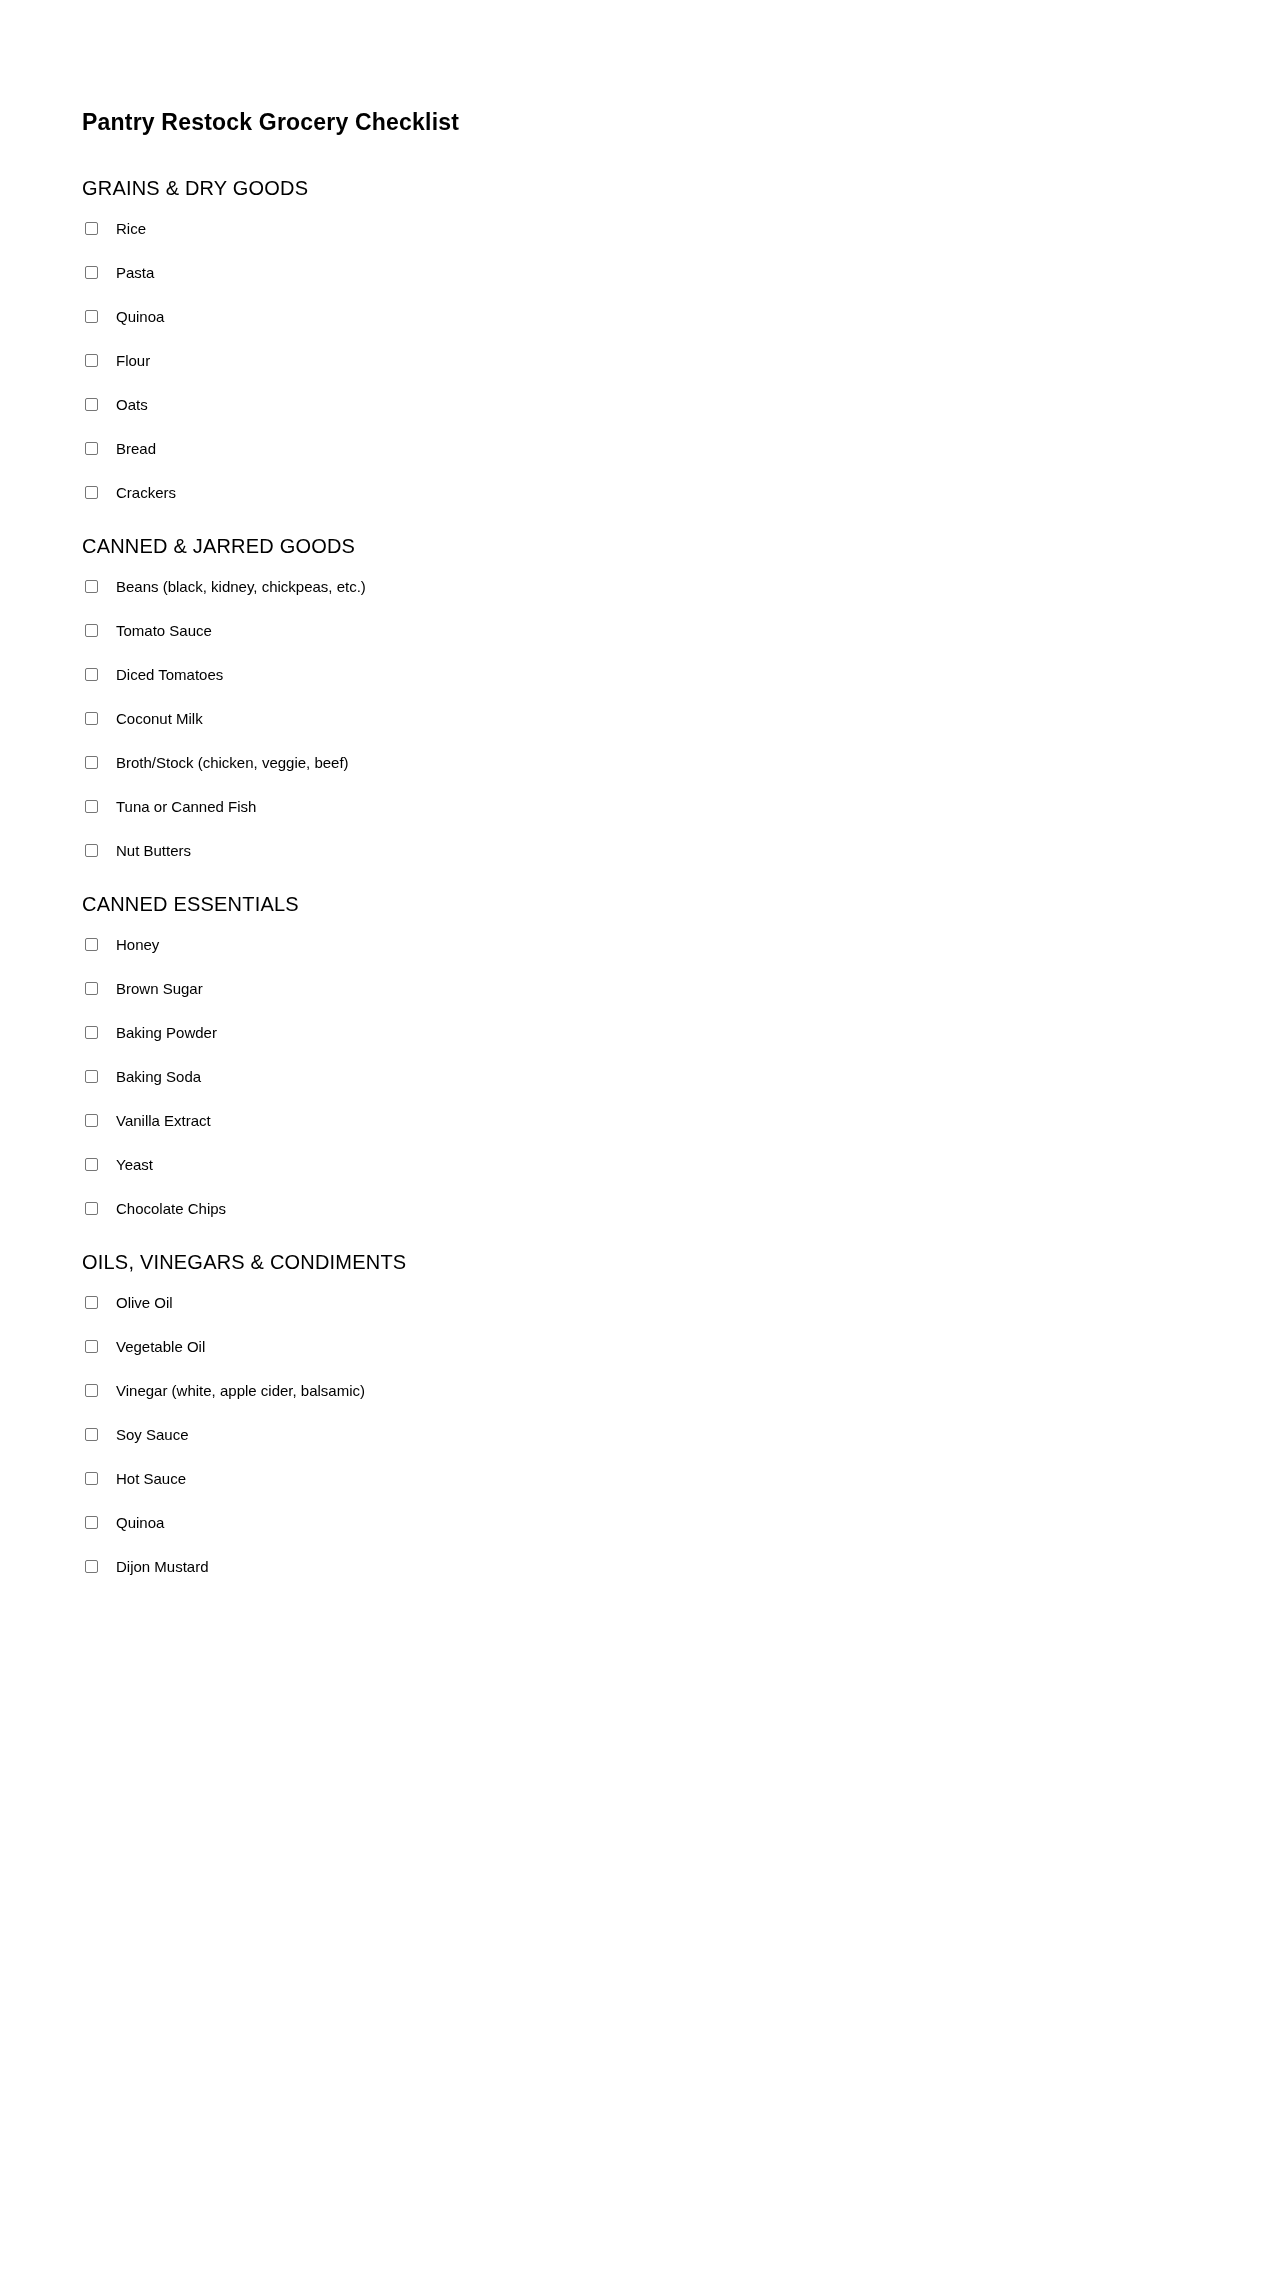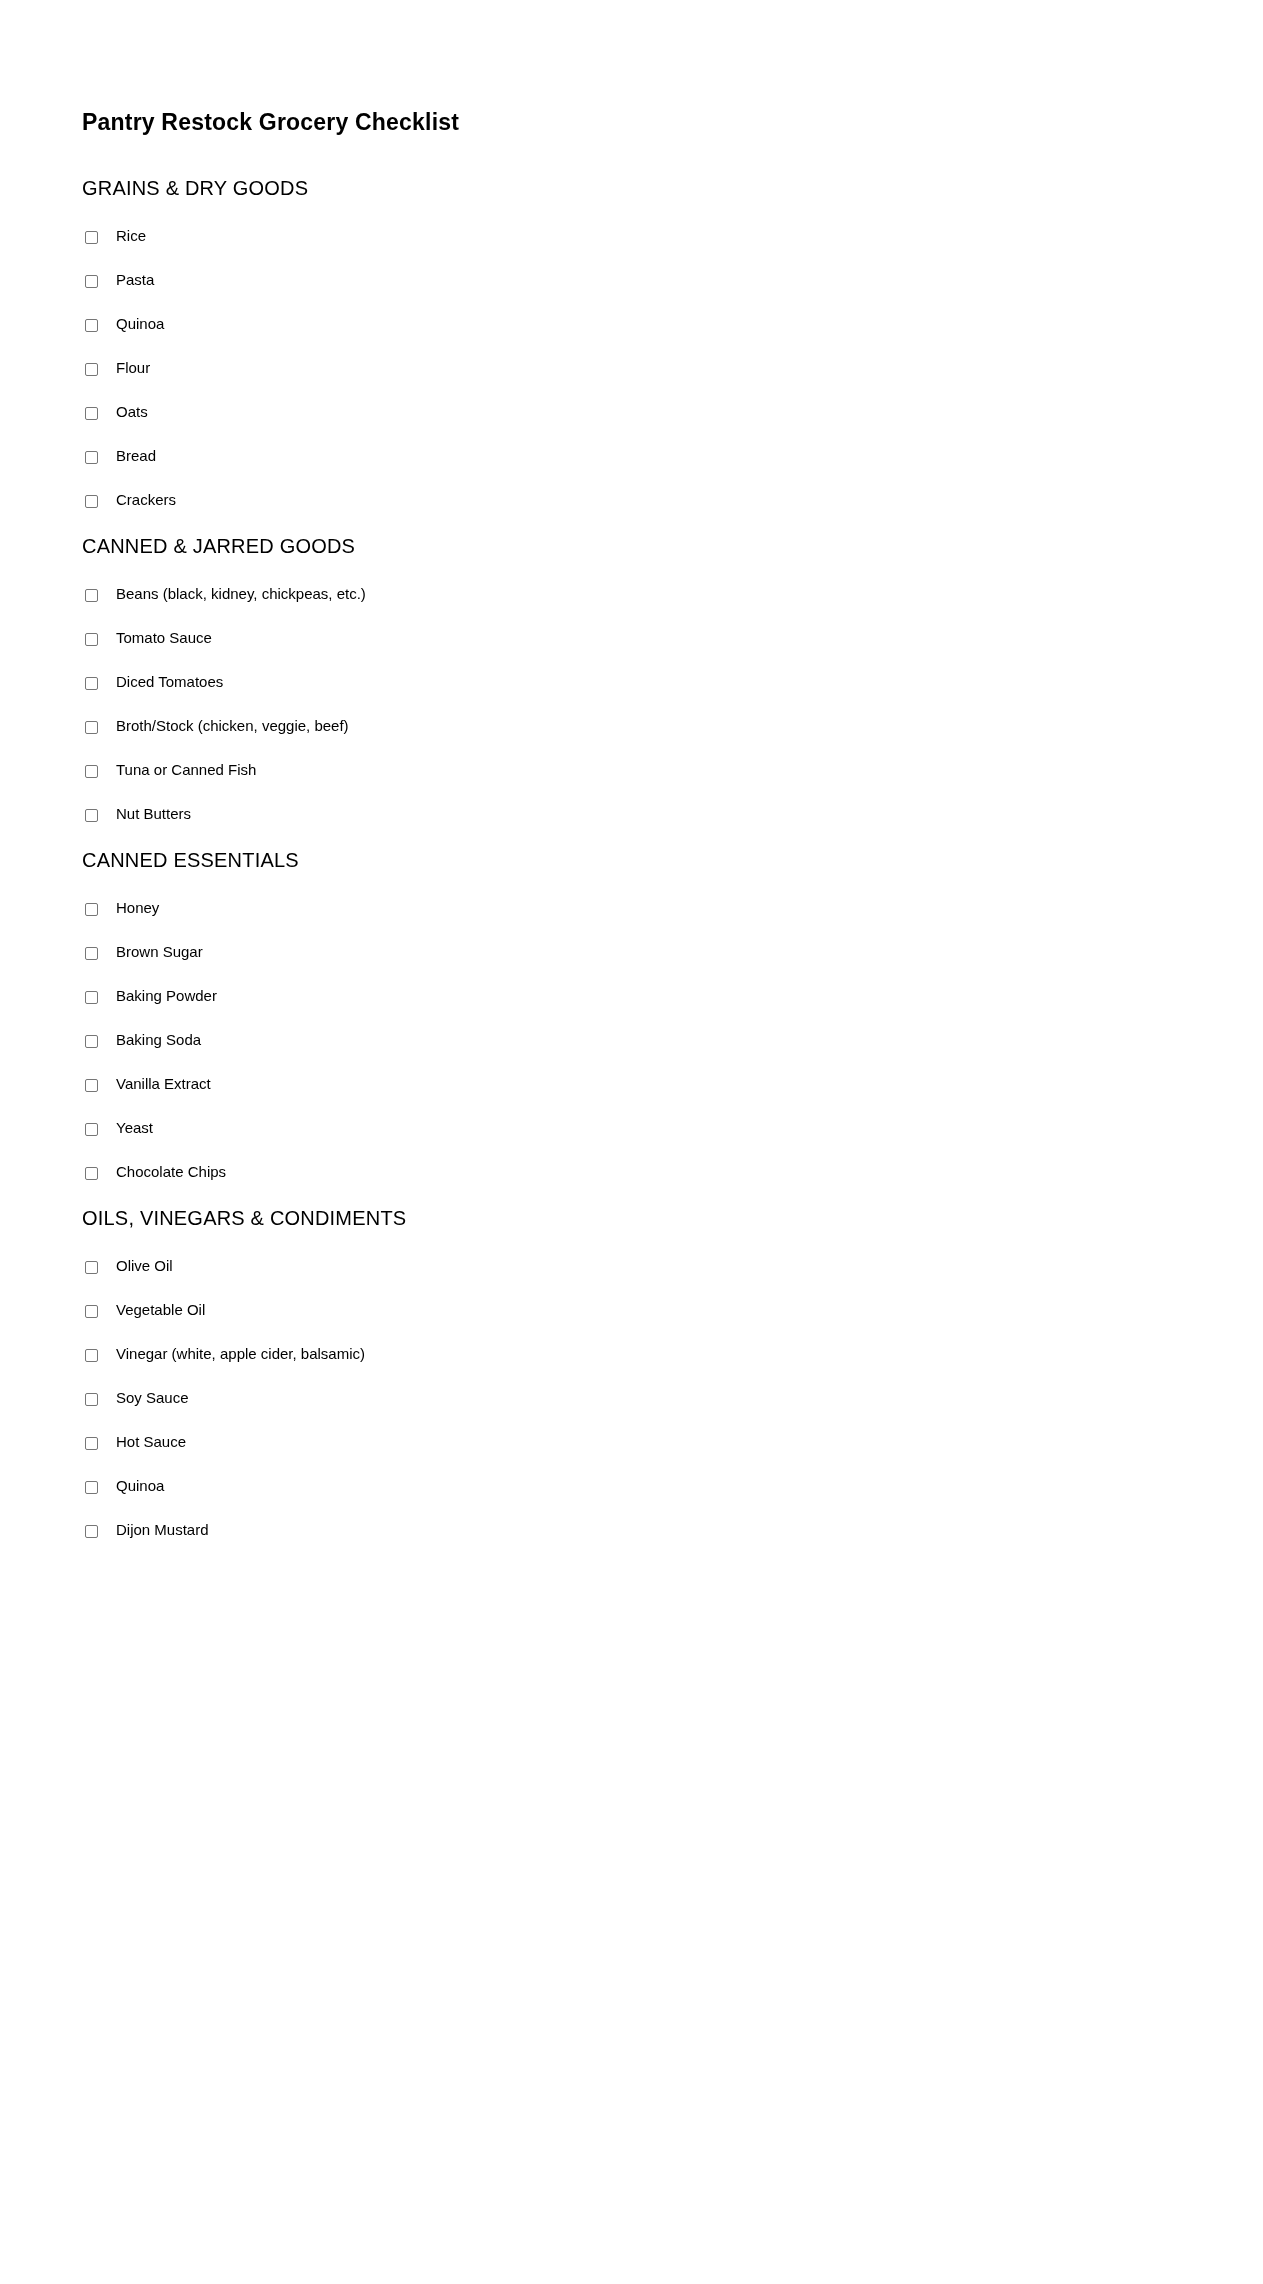--- a/index.html
+++ b/index.html
@@ -15,21 +15,21 @@
     letter-spacing: 0.2px;
   }
   .section { margin-bottom: 26px; }
   h2 {
     margin: 0 0 8px 0;
     font-size: 20px; font-weight: 400; line-height: 24px;
     letter-spacing: 0.2px;
   }
   ul { list-style: none; margin: 0; padding: 0; }
   li {
-    display: flex; align-items: flex-end;
+    display: flex; align-items: center;
     height: 32px;
     font-size: 15px;
     margin-top: 12px;
   }
   .cb {
     width: 13px; height: 13px;
     margin: 0 18px 0 3px;
     border: 1px solid #767676; border-radius: 2px;
     box-sizing: border-box; background: #fff;
     appearance: none; -webkit-appearance: none;
@@ -82,20 +82,24 @@
     <input type="checkbox" class="cb" style="">
     <span>Beans (black, kidney, chickpeas, etc.)</span>
   </li>
           <li>
     <input type="checkbox" class="cb" style="">
     <span>Tomato Sauce</span>
   </li>
           <li>
     <input type="checkbox" class="cb" style="">
     <span>Diced Tomatoes</span>
+  </li>
+          <li>
+    <input type="checkbox" class="cb" style="">
+    <span>Coconut Milk</span>
   </li>
           <li>
     <input type="checkbox" class="cb" style="">
     <span>Broth/Stock (chicken, veggie, beef)</span>
   </li>
           <li>
     <input type="checkbox" class="cb" style="">
     <span>Tuna or Canned Fish</span>
   </li>
           <li>

